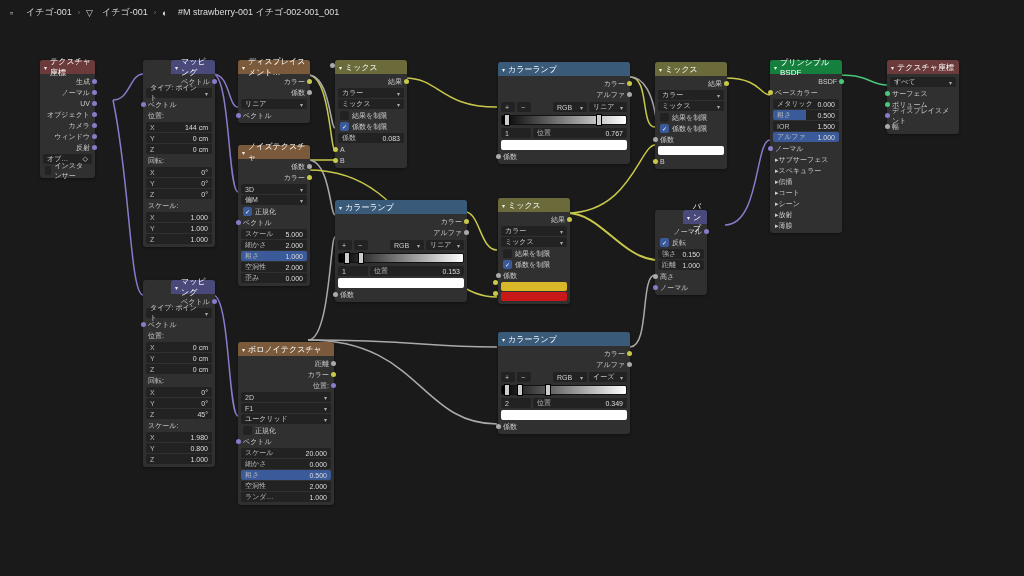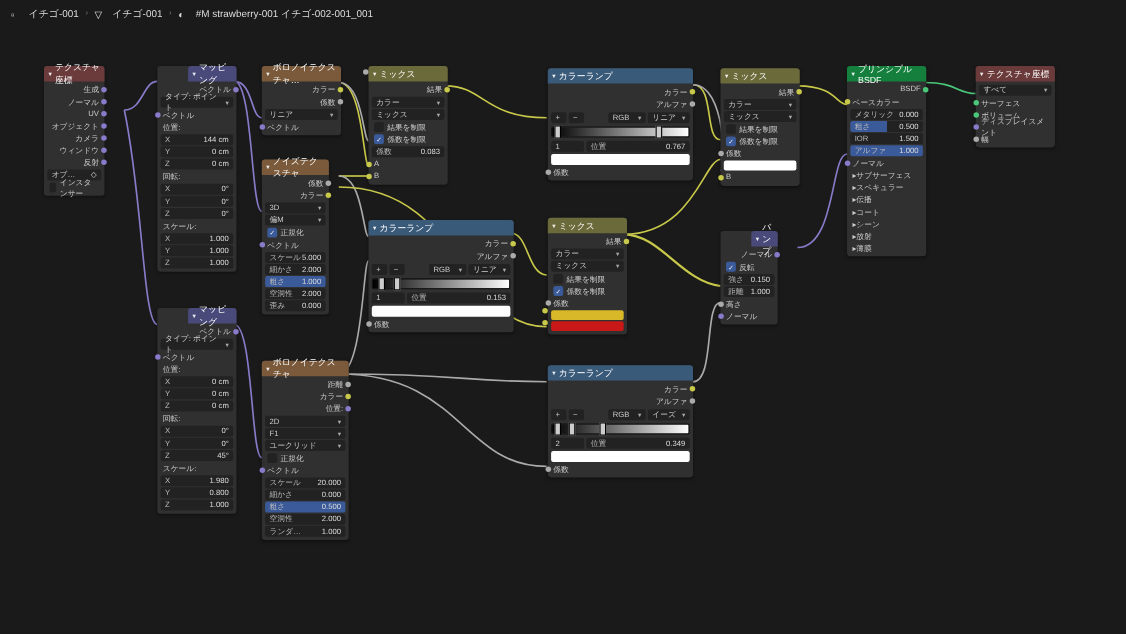--- a/index.html
+++ b/index.html
@@ -250,42 +250,42 @@
     <div class="field">
         <span class="k">Z</span>
         <span class="v">1.000</span>
       </div>
   </div>
 </div>
 
 <div class="node" style="left:238px;top:60px;width:72px">
   <div class="hdr c-orange">
       <span class="tri">▾</span>
-      <span>ボロノイテクスチャ…</span>
+      <span>ディスプレイスメント…</span>
     </div>
   <div class="body">
     <div class="row r">
         <span>カラー</span>
         <span class="dot rr yel"></span>
       </div>
     <div class="row r">
         <span>係数</span>
         <span class="dot rr gry"></span>
       </div>
     <div class="field sel">
         <span>リニア</span>
       </div>
     <div class="row">
         <span class="dot l pur"></span>
         <span>ベクトル</span>
       </div>
   </div>
 </div>
 
-<div class="node" style="left:238px;top:145px;width:61px">
+<div class="node" style="left:238px;top:145px;width:72px">
   <div class="hdr c-orange">
       <span class="tri">▾</span>
       <span>ノイズテクスチャ</span>
     </div>
   <div class="body">
     <div class="row r">
         <span>係数</span>
         <span class="dot rr gry"></span>
       </div>
     <div class="row r">
@@ -322,21 +322,21 @@
         <span class="k">空洞性</span>
         <span class="v">2.000</span>
       </div>
     <div class="field">
         <span class="k">歪み</span>
         <span class="v">0.000</span>
       </div>
   </div>
 </div>
 
-<div class="node" style="left:238px;top:328px;width:79px">
+<div class="node" style="left:238px;top:342px;width:96px">
   <div class="hdr c-orange">
       <span class="tri">▾</span>
       <span>ボロノイテクスチャ</span>
     </div>
   <div class="body">
     <div class="row r">
         <span>距離</span>
         <span class="dot rr gry"></span>
       </div>
     <div class="row r">

